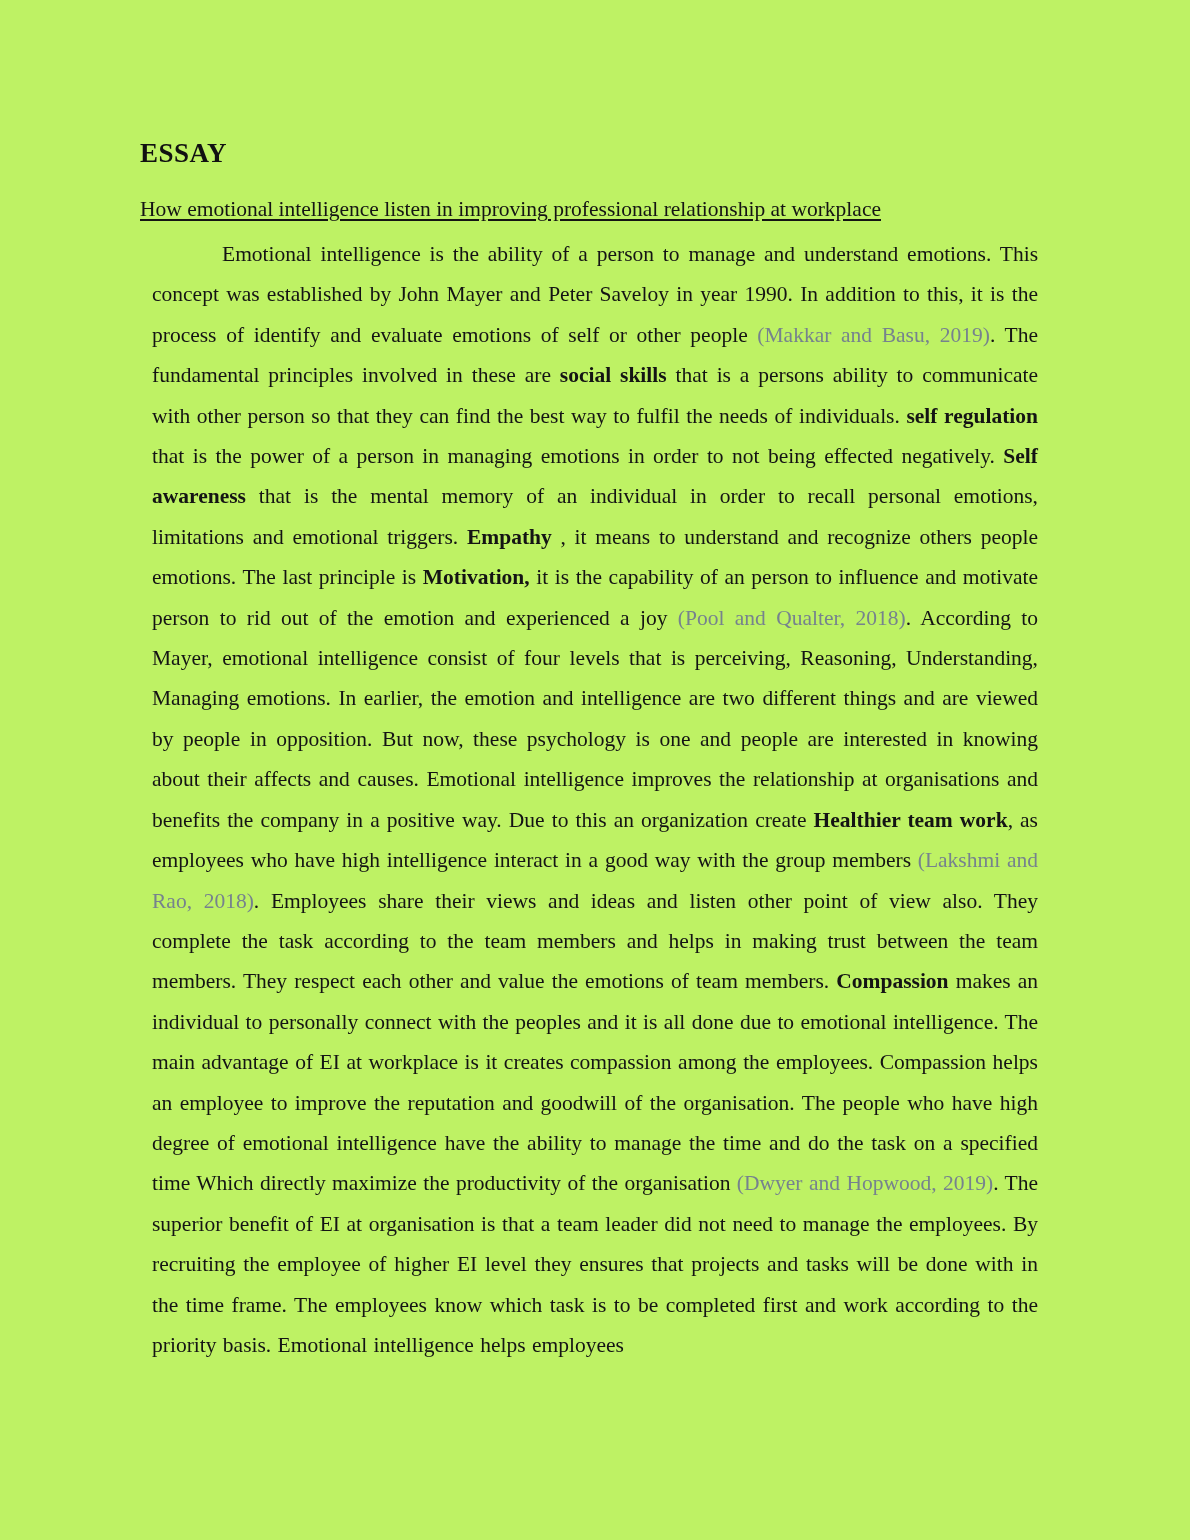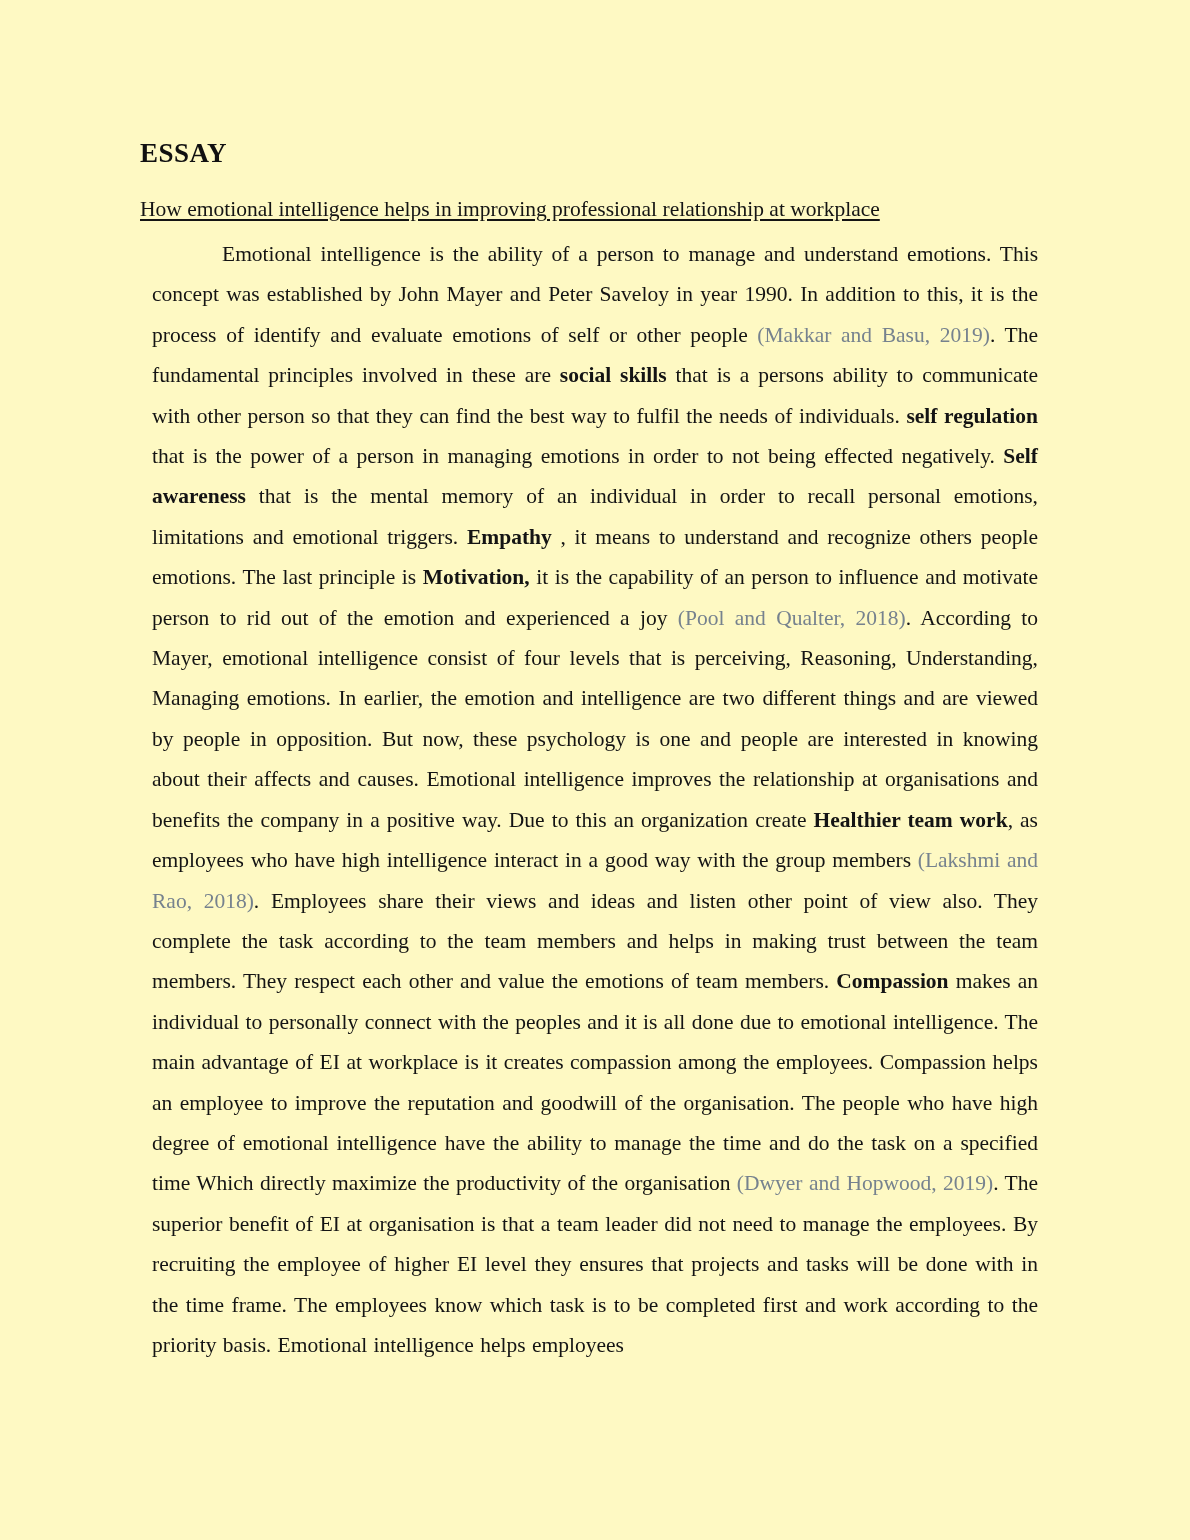--- a/index.html
+++ b/index.html
@@ -5,21 +5,21 @@
   html, body {
     margin: 0;
     padding: 0;
     background: #ffffff;
   }
   .page {
     position: relative;
     width: 1190px;
     height: 1540px;
     margin: 0;
-    background: #fef9c3;
+    background: #bef264;
     box-sizing: border-box;
     padding: 138px 140px 20px 140px;
     font-family: "Liberation Serif", "DejaVu Serif", serif;
     color: #141414;
     overflow: hidden;
   }
   .essay-title {
     font-size: 27px;
     font-weight: bold;
     margin: 0 0 28px 0;
@@ -45,15 +45,15 @@
   }
   .essay-paragraph span.seg-bold {
     font-weight: bold;
   }
 </style>
 </head>
 <body>
 
 <div class="page">
   <h1 class="essay-title">ESSAY</h1>
-  <h2 class="essay-heading">How emotional intelligence helps in improving professional relationship at workplace</h2>
+  <h2 class="essay-heading">How emotional intelligence listen in improving professional relationship at workplace</h2>
   <p class="essay-paragraph"><span>Emotional intelligence is the ability of a person to manage and understand emotions. This concept was established by John Mayer and Peter Saveloy in year 1990. In addition to this, it is the process of identify and evaluate emotions of self or other people </span><span style="color: rgb(118, 130, 142);">(Makkar and Basu, 2019)</span><span>. The fundamental principles  involved in these are </span><span class="seg-bold">social skills</span><span> that is a persons ability to communicate with other person so that they can find the best way to fulfil the needs of individuals. </span><span class="seg-bold">self regulation</span><span> that is the power of a person in managing emotions in order to not being effected negatively. </span><span class="seg-bold">Self awareness</span><span> that is the mental memory of an individual in order to recall personal emotions, limitations and emotional triggers. </span><span class="seg-bold">Empathy</span><span> , it means to understand and recognize others people emotions. The last principle is </span><span class="seg-bold">Motivation,</span><span> it is the capability of an person to influence and motivate person to rid out of the emotion and experienced a joy </span><span style="color: rgb(118, 130, 142);">(Pool and Qualter, 2018)</span><span>. According to Mayer, emotional intelligence consist of four levels that is perceiving, Reasoning, Understanding, Managing emotions. In earlier, the emotion and intelligence are two different things  and are viewed by people in opposition. But now, these psychology is one and people are interested in knowing about  their affects and causes. Emotional intelligence improves the relationship at organisations and benefits the company in a positive way. Due to this an organization create </span><span class="seg-bold">Healthier team work</span><span>, as employees who have high intelligence interact in a good way with the group members </span><span style="color: rgb(118, 130, 142);">(Lakshmi and Rao, 2018)</span><span>. Employees share their views and ideas and listen other point of view also. They complete the task according to the team members and  helps in making trust between the team members. They respect each other and value the emotions of team members. </span><span class="seg-bold">Compassion</span><span> makes an individual to personally connect with the peoples and it is all done due to emotional intelligence. The main advantage of EI at workplace is it creates compassion among the employees. Compassion helps an employee to improve the reputation and goodwill of the organisation. The people who have high degree of emotional intelligence have the ability to manage the time and do the task on a specified time Which directly maximize the productivity of the organisation </span><span style="color: rgb(118, 130, 142);">(Dwyer and Hopwood, 2019)</span><span>. The superior benefit of EI  at organisation is that a team leader did not need to manage the employees. By recruiting the employee of higher EI level they ensures that projects and tasks will be done with in the time frame. The employees know which task is to be completed first and work according to the priority basis. Emotional intelligence helps employees</span></p>
 </div>
 
 </body></html>

